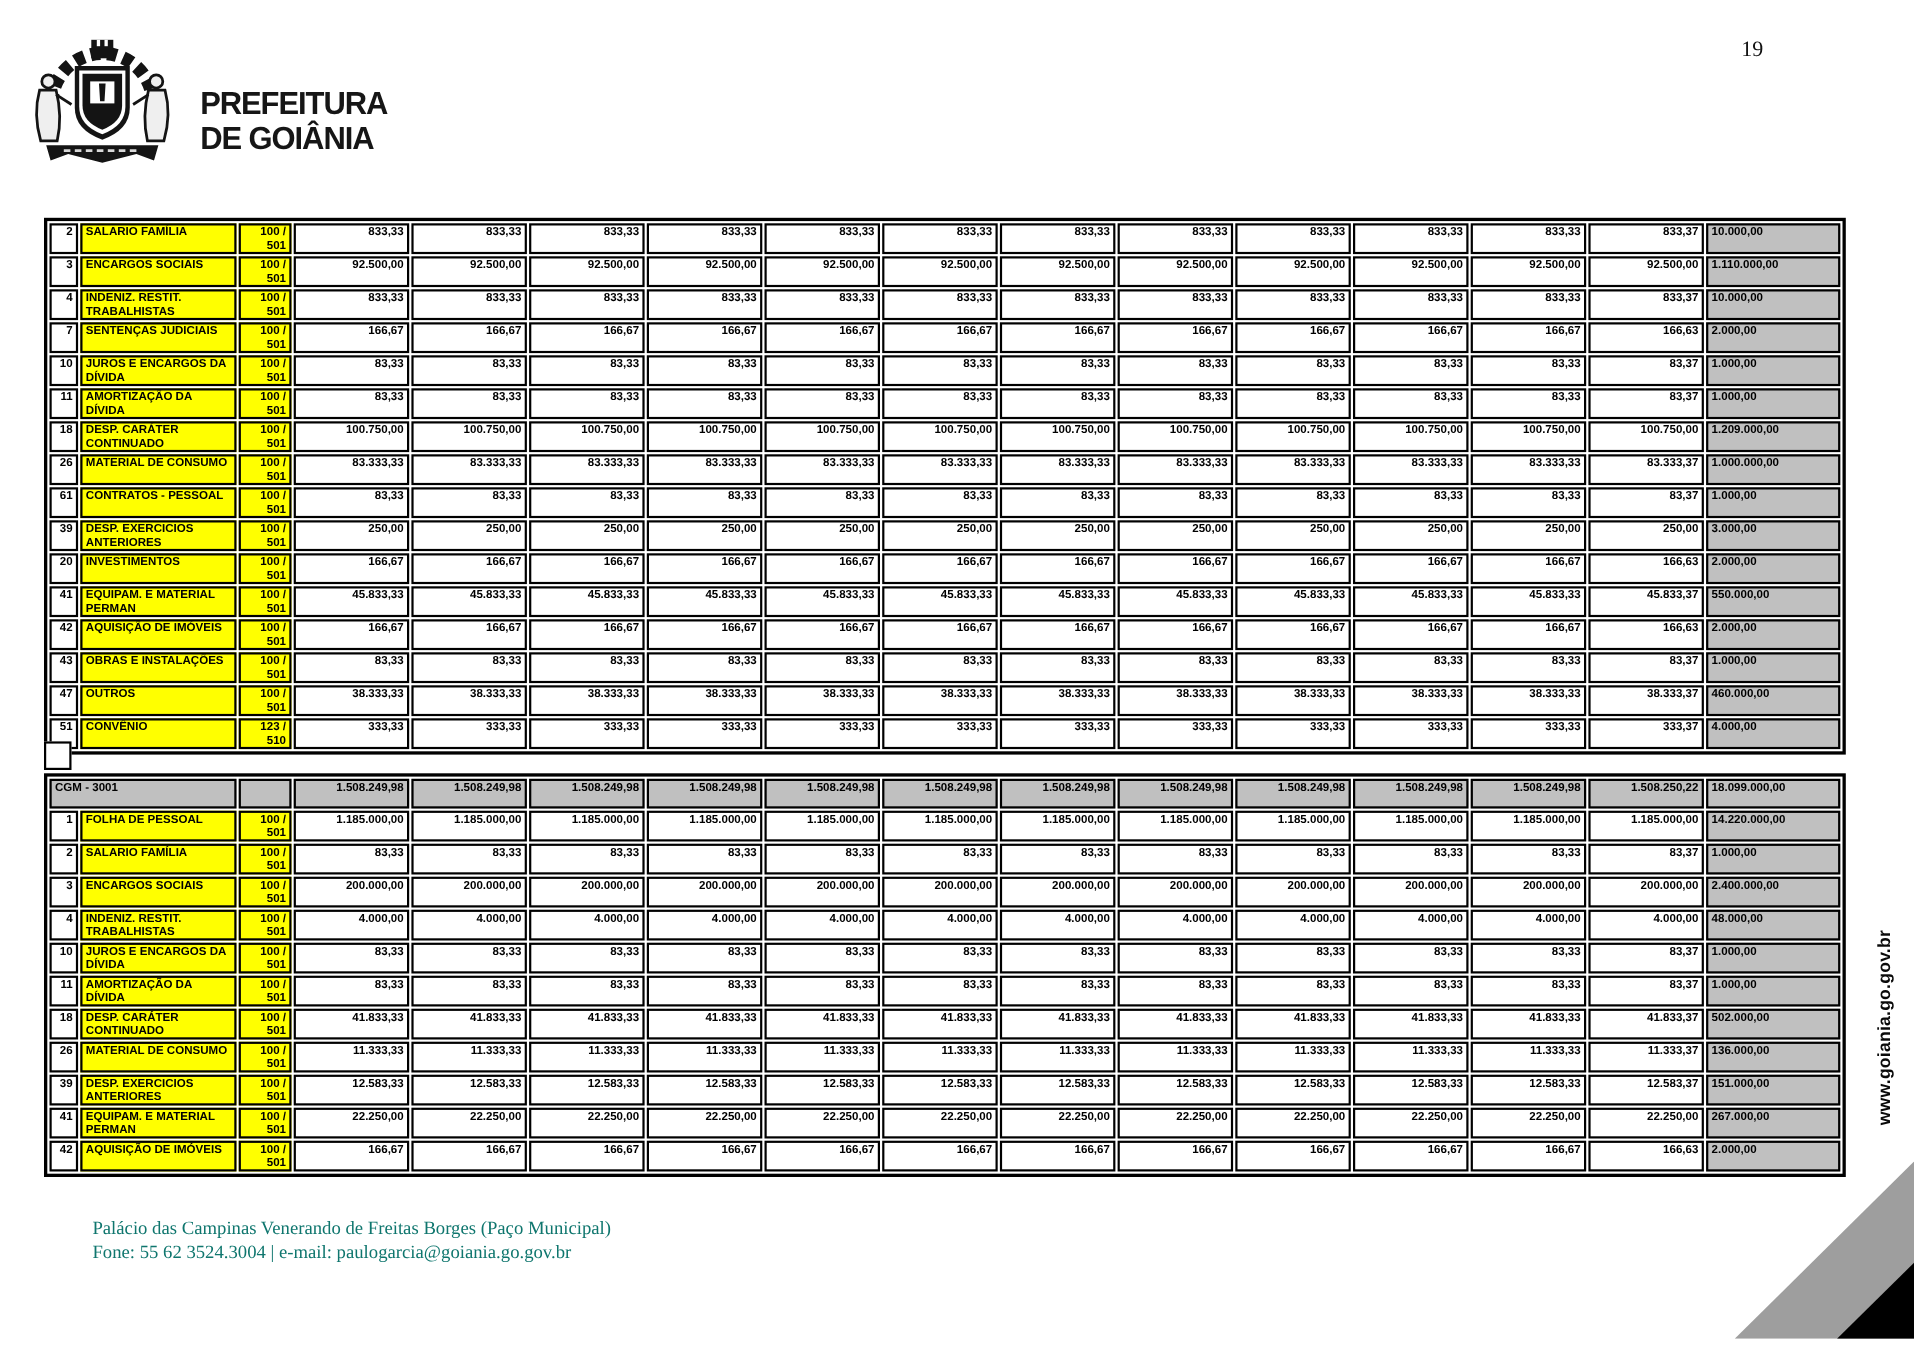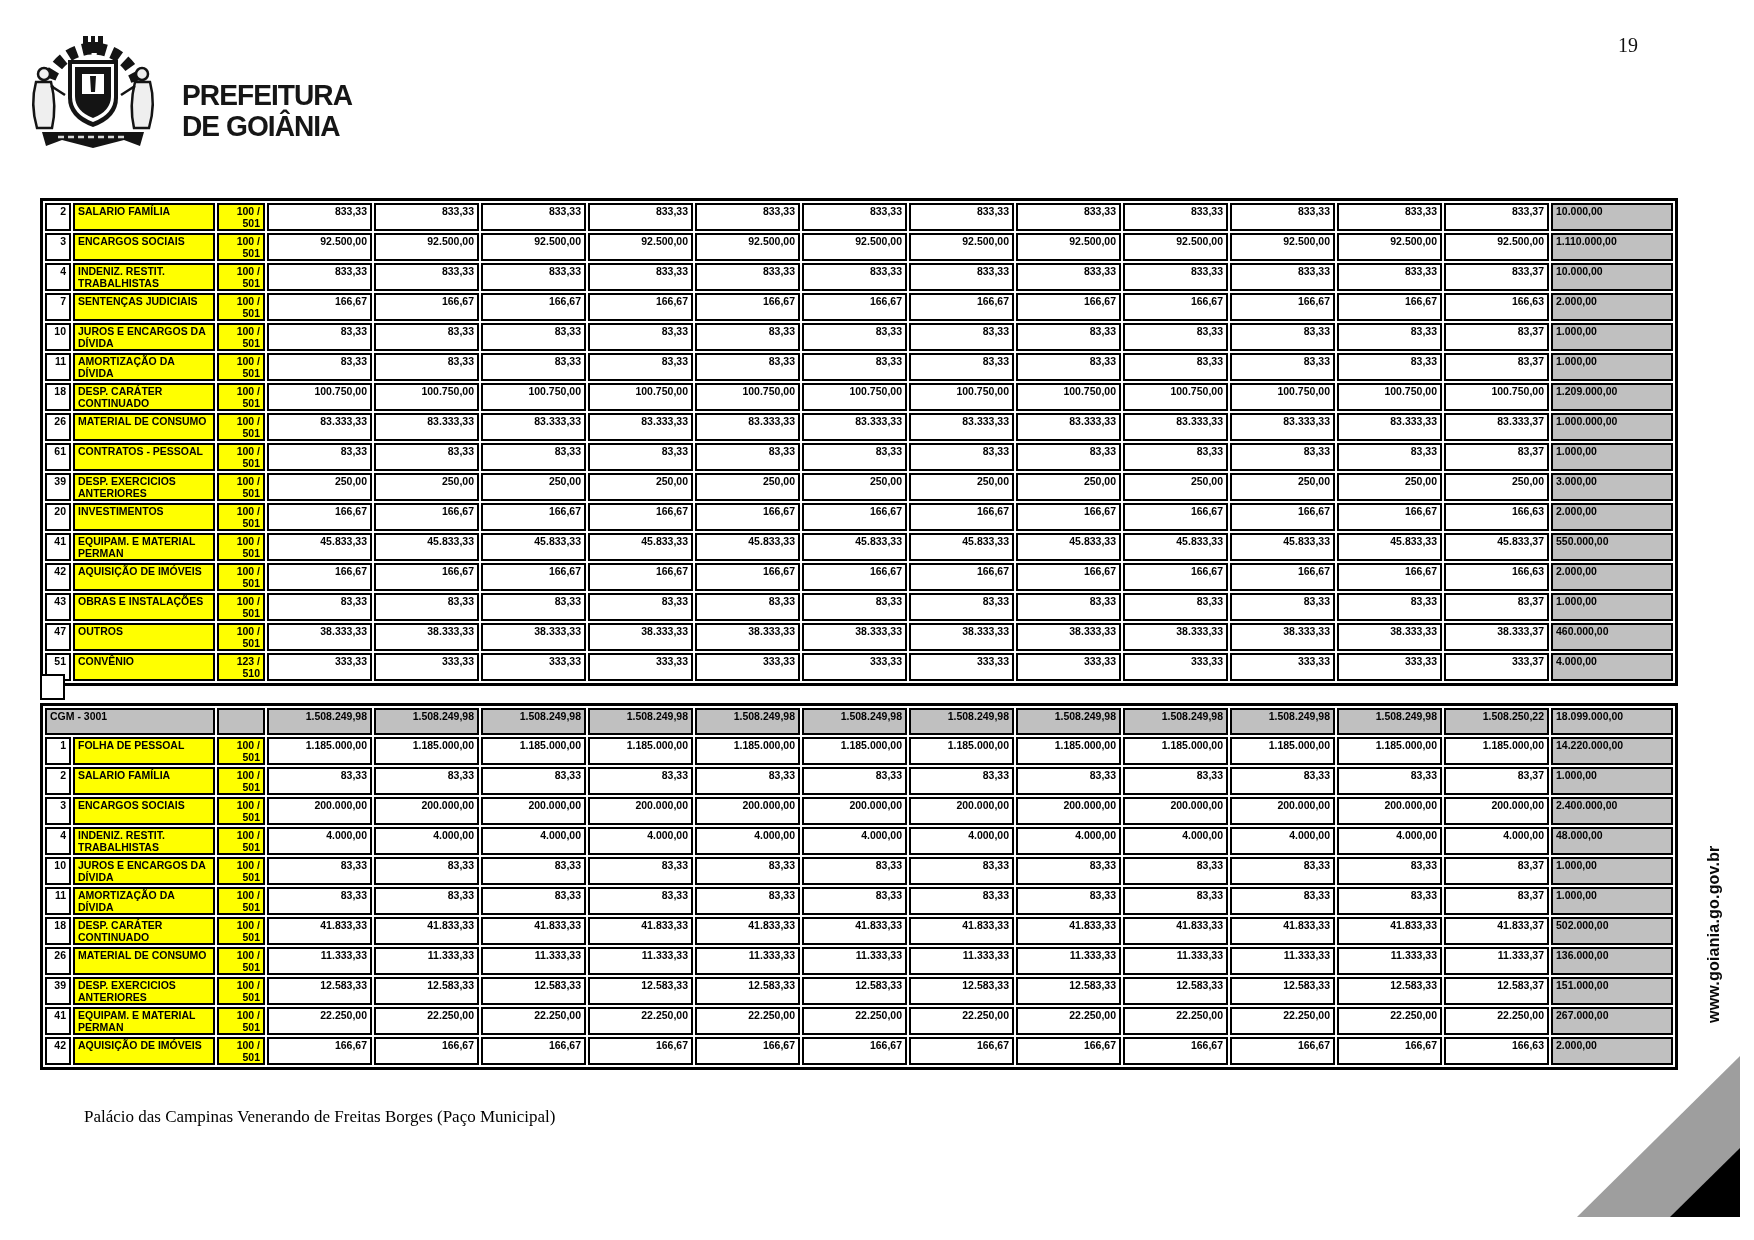--- a/index.html
+++ b/index.html
@@ -12,21 +12,21 @@
     color:#000;
   }
   :root{
     --highlight-yellow:#FFFF00;
     --summary-gray:#C0C0C0;
     --corner-gray:#9E9E9E;
   }
   
   .page-number{
     position:absolute;left:1583px;top:34px;
-    font:20px "Liberation Serif",serif;color:#111;margin-left:35px;
+    font:20px "Liberation Serif",serif;color:#111;
   }
   .logo{position:absolute;left:24px;top:36px;width:138px;height:122px;}
   .brand{
     position:absolute;left:182px;top:80px;
     font-family:"Liberation Sans",sans-serif;
     font-weight:bold;font-size:29px;line-height:31px;
     letter-spacing:-1px;color:#161616;
     transform:scaleX(0.97);transform-origin:0 0;
   }
   
@@ -59,21 +59,21 @@
   tr.summary td{background:var(--summary-gray);}
   tr.summary td.label{text-align:left;margin-top:16px;}
   
   .gap-cell{
     position:absolute;left:40px;top:674px;width:25px;height:26px;
     border:2px solid #000;box-sizing:border-box;background:#fff;
   }
   
   .footer{
     position:absolute;left:84px;top:1106px;
-    font:17px/22px "Liberation Serif",serif;color:#000000;
+    font:17px/22px "Liberation Serif",serif;color:#0f766e;
   }
   
   .vertical-url{position:absolute;left:1701px;top:841px;width:30px;height:182px;}
   .vertical-url span{
     position:absolute;left:3px;top:182px;
     transform:rotate(-90deg);transform-origin:0 0;
     white-space:nowrap;
     font:bold 16px/20px "Liberation Sans",sans-serif;
     letter-spacing:0.2px;color:#0a0a0a;
   }
@@ -666,18 +666,19 @@
       </tr>
     </tbody>
   </table>
 
 <div class="vertical-url">
   <span>www.goiania.go.gov.br</span>
 </div>
 
 <div class="footer">
   <div>Palácio das Campinas Venerando de Freitas Borges (Paço Municipal)</div>
+  <div>Fone: 55 62 3524.3004 | e-mail: paulogarcia@goiania.go.gov.br</div>
 </div>
 
 <svg class="corner" viewBox="0 0 163 161" aria-hidden="true">
   <polygon points="0,161 163,0 163,161" style="fill:var(--corner-gray)"></polygon>
   <polygon points="93,161 163,92 163,161" fill="#000000"></polygon>
 </svg>
 
 </body></html>

